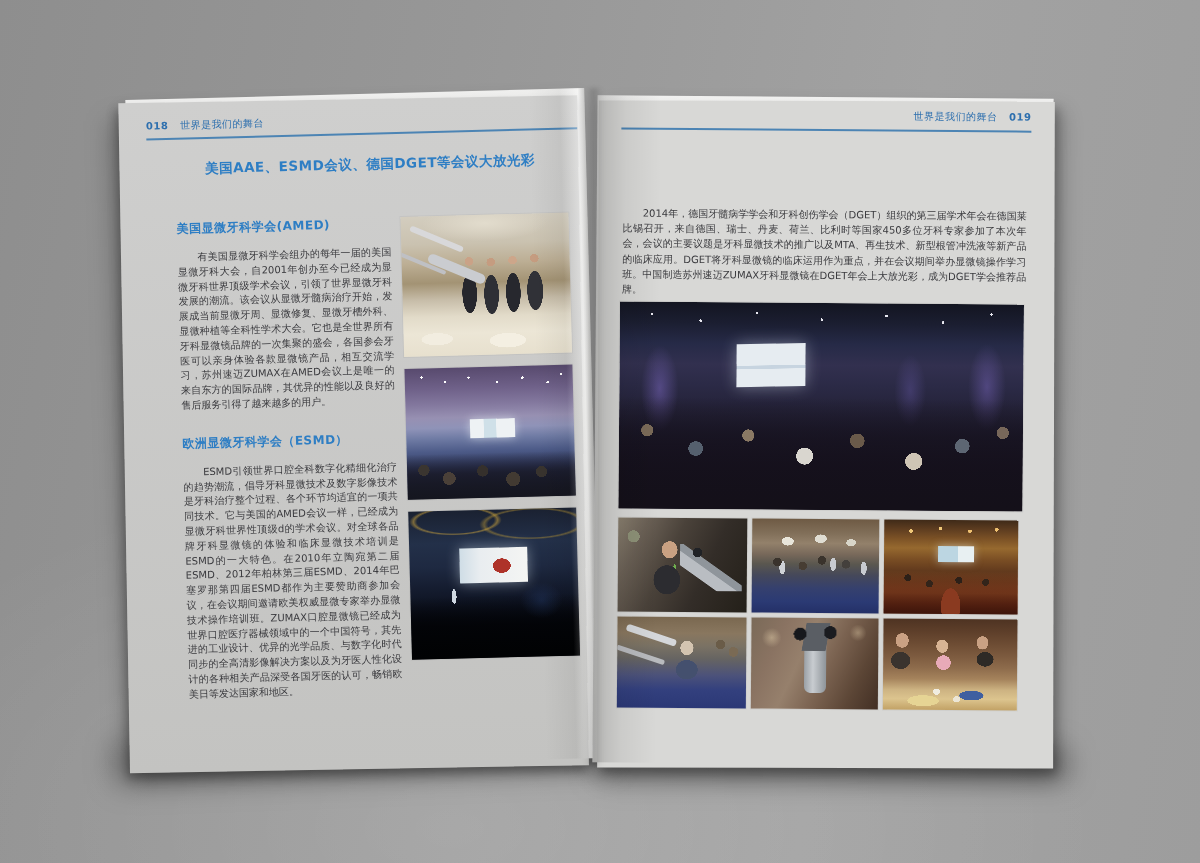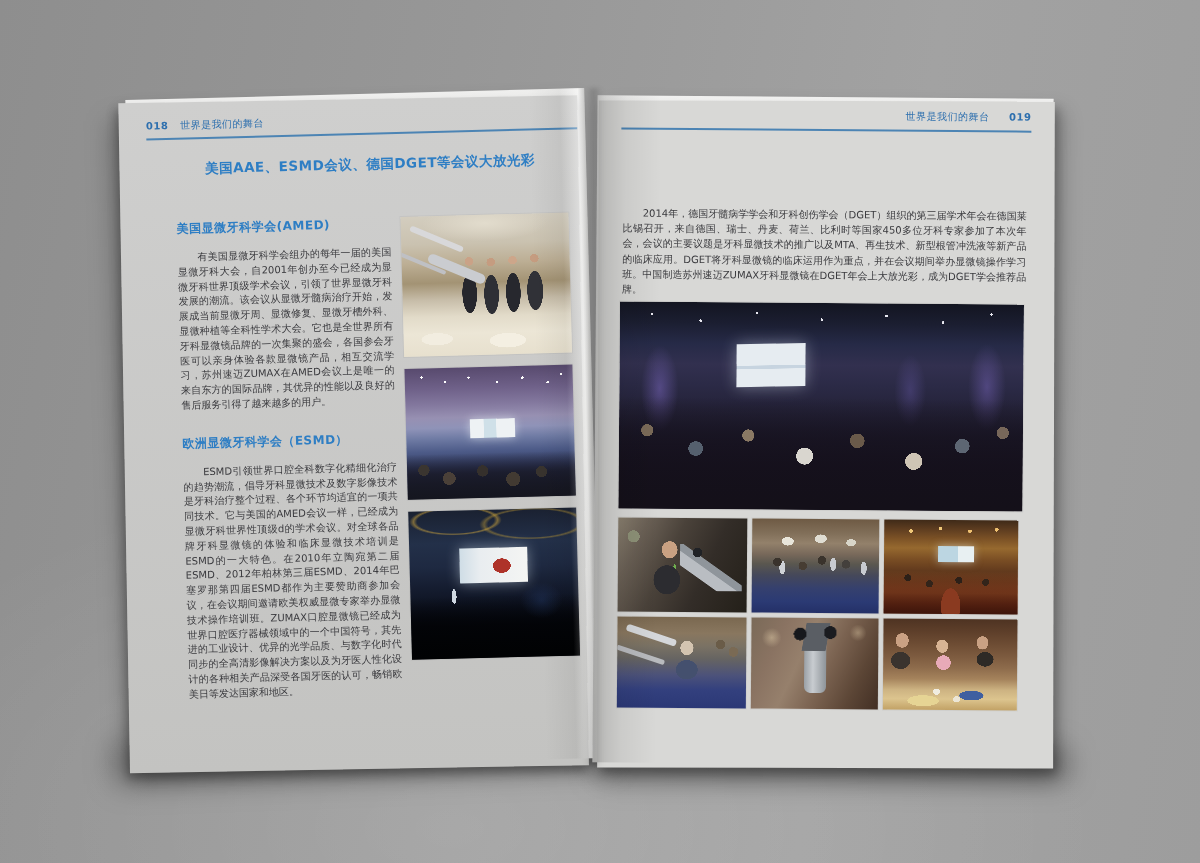--- a/index.html
+++ b/index.html
@@ -41,21 +41,21 @@
   .lp-title{position:absolute;left:78px;top:62px;margin:0;font-size:13.5px;font-weight:bold;
     color:#2e7ec4;letter-spacing:0.5px;white-space:nowrap;}
   .lp-text{position:absolute;left:48px;top:122px;width:214px;}
   .lp-text h2{font-size:12px;color:#2e7ec4;margin:0 0 13px 0;font-weight:bold;letter-spacing:0.5px;}
   .lp-text p{font-size:10px;line-height:14.8px;color:#3a3a3e;text-align:justify;text-indent:2em;margin:0 0 22px 0;}
   .lp-photos{position:absolute;left:272px;top:124px;width:168px;}
 
   
   .rp-header{position:absolute;left:24px;right:22px;top:12px;color:#2d6fae;font-size:10px;text-align:right;
     border-bottom:2px solid #4c84b4;padding-bottom:6px;letter-spacing:0.5px;}
-  .rp-header .pn{font-weight:bold;margin-left:16px;}
+  .rp-header .pn{font-weight:bold;margin-left:8px;}
   .rp-body{position:absolute;left:26px;top:110px;width:404px;font-size:10px;line-height:15.2px;
     color:#3a3a3e;text-align:justify;text-indent:2em;margin:0;}
   .rp-main-photo{position:absolute;left:24px;top:206px;width:404px;height:207px;}
   .rp-grid{position:absolute;left:24px;top:422px;width:404px;display:grid;
     grid-template-columns:129px 127px 134px;column-gap:5px;row-gap:5px;}
   .r1{height:94px;} .r2{height:91px;}
 
   
   .ph{position:relative;overflow:hidden;box-shadow:0 0 0 1px rgba(0,0,0,0.04);}
   .ph::before,.ph::after{content:"";position:absolute;}

